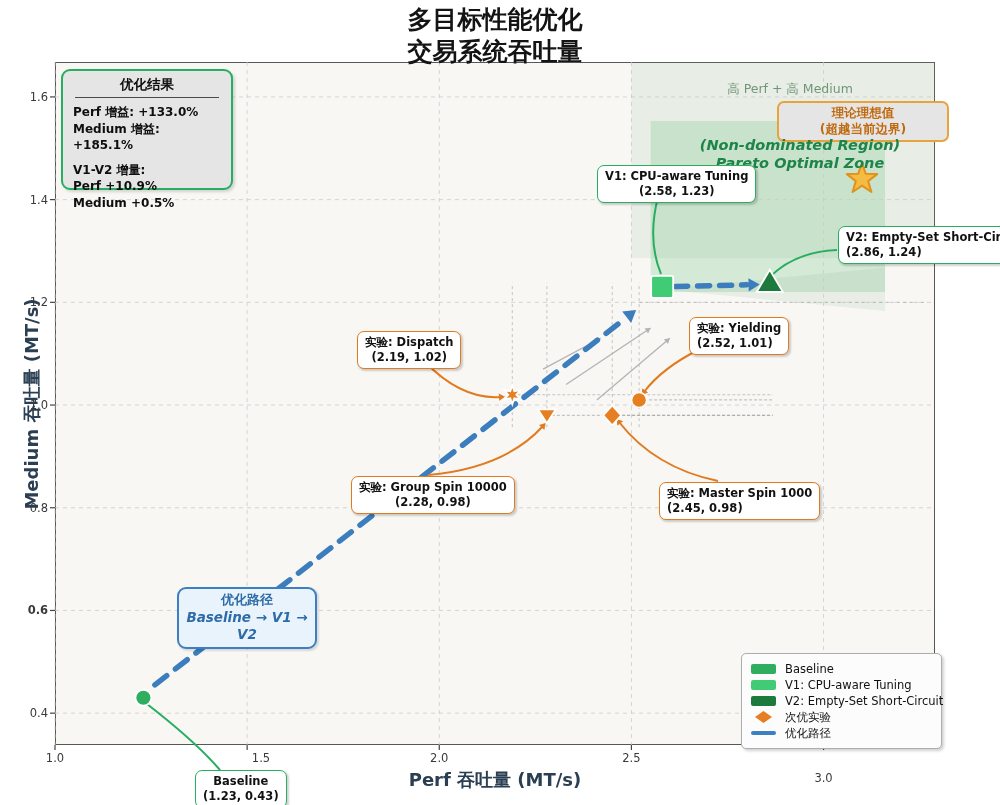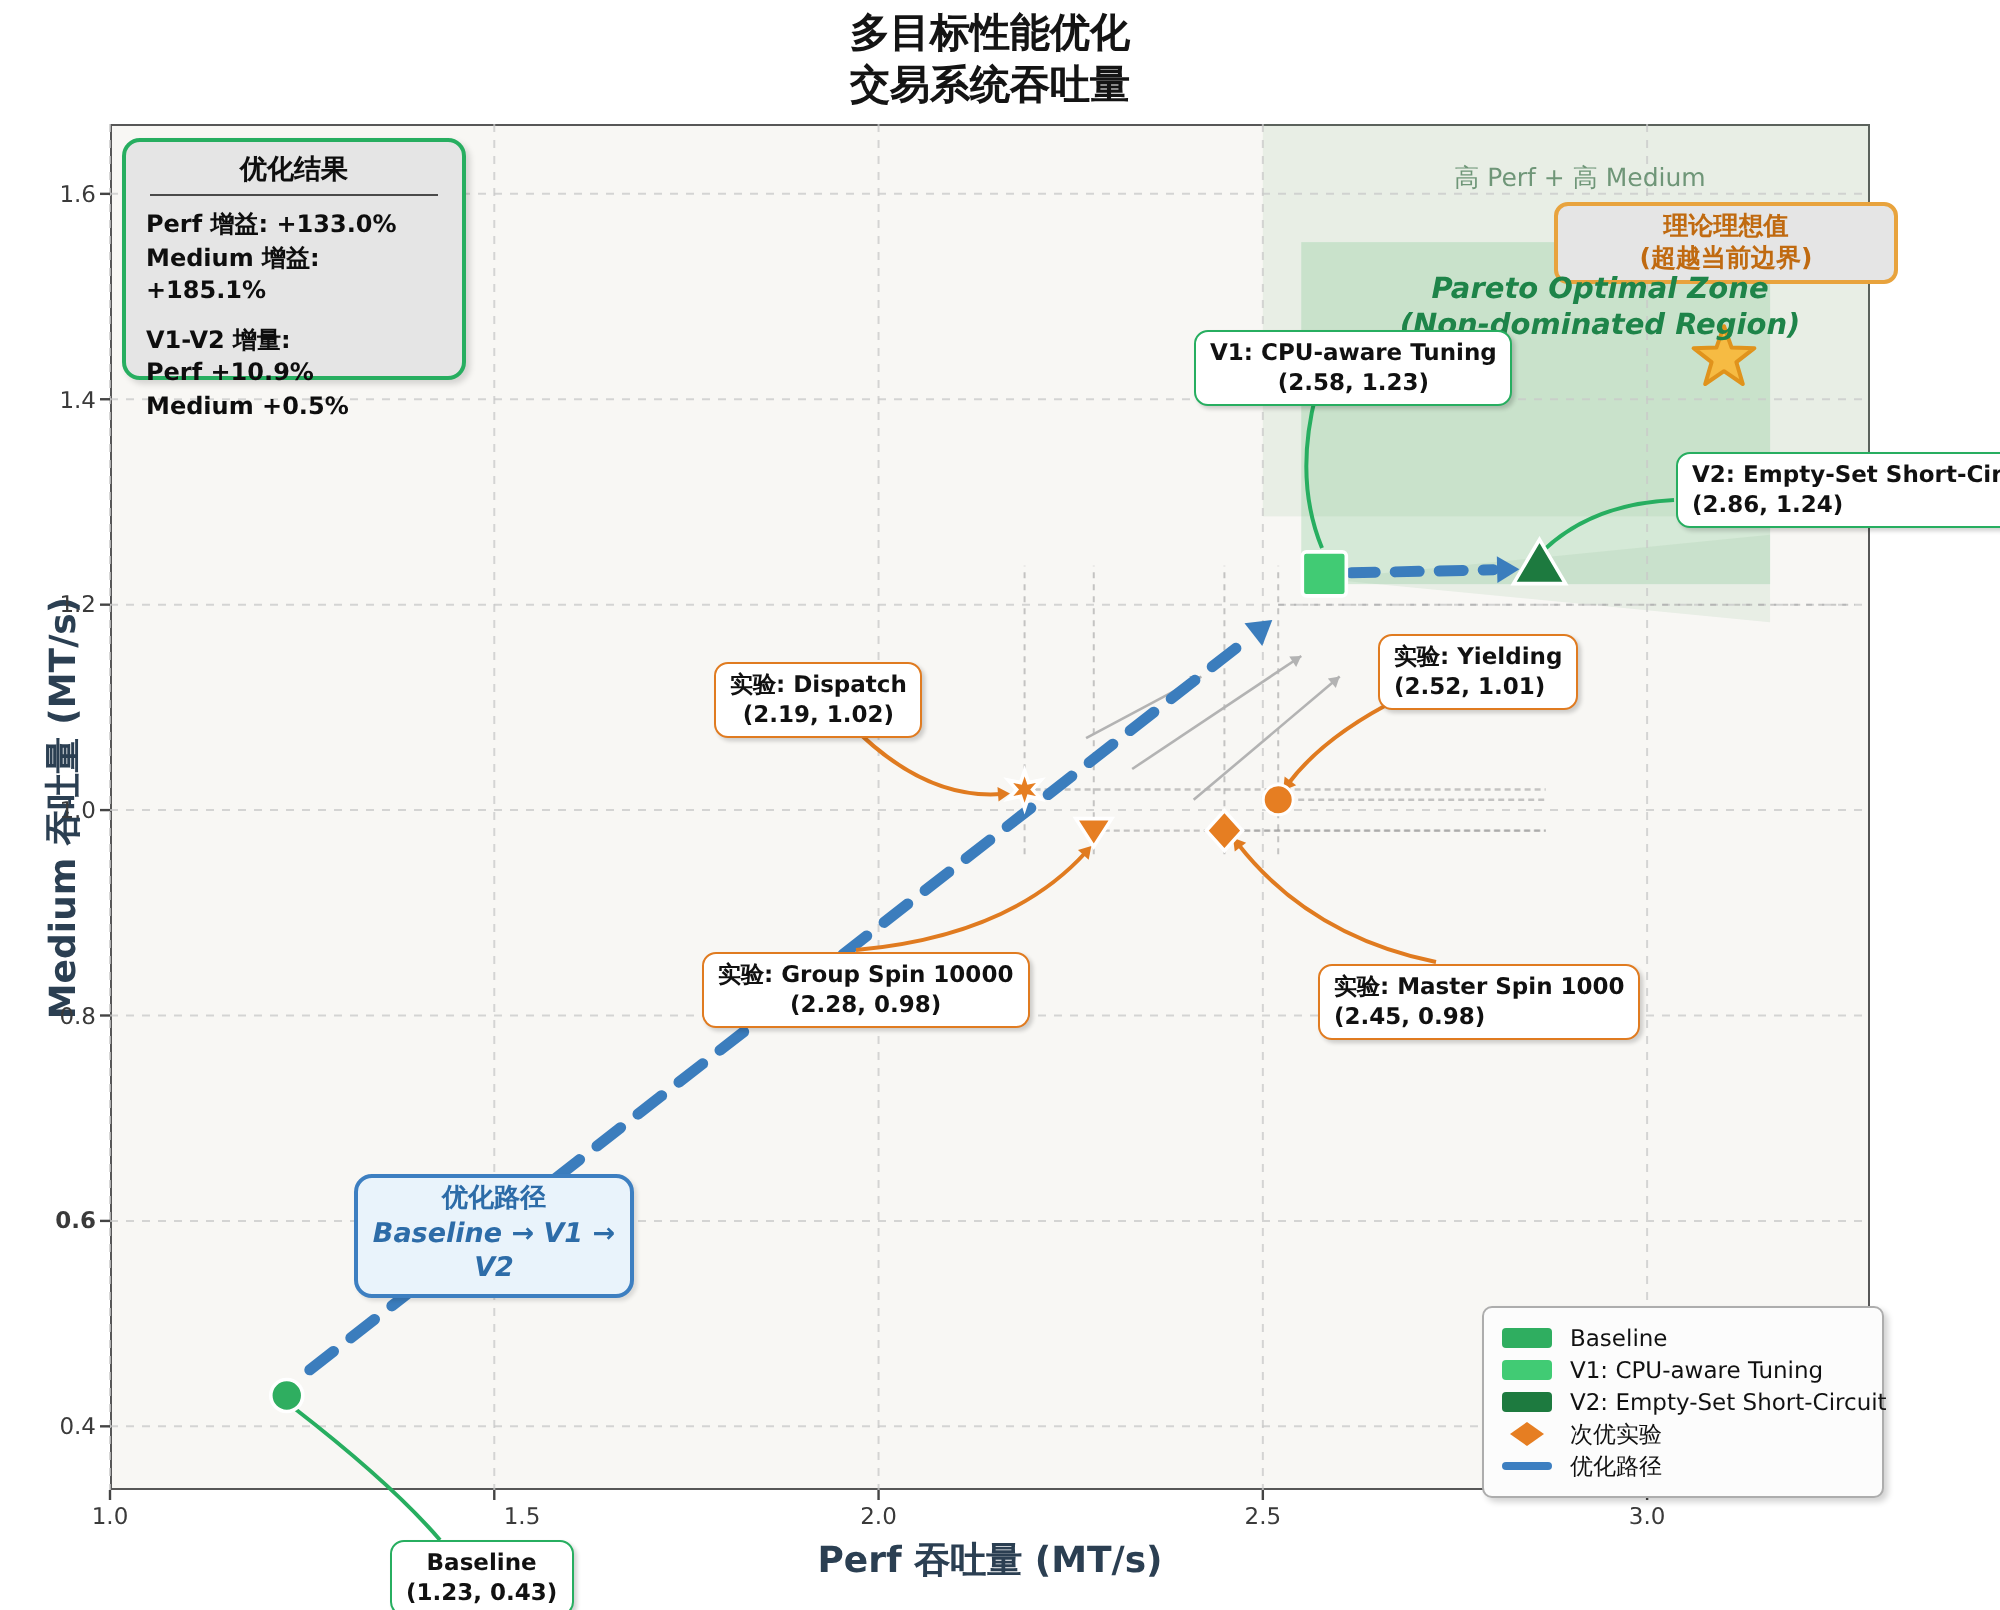--- a/index.html
+++ b/index.html
@@ -2,21 +2,21 @@
 <html><head>
 <meta charset="utf-8">
 <style>
   html,body{margin:0;padding:0;background:#fff;}
   .fig{position:relative;width:1000px;height:805px;background:#ffffff;overflow:hidden;
        font-family:"DejaVu Sans","Liberation Sans",sans-serif;}
   .plot{position:absolute;left:55px;top:62px;width:880px;height:683px;
         background:#f8f7f4;border:1.4px solid #575757;box-sizing:border-box;}
   svg.overlay{position:absolute;left:0;top:0;pointer-events:none;}
   .title{position:absolute;left:55px;top:4px;width:880px;text-align:center;
-         font-weight:bold;font-size:20px;color:#141414;line-height:1.28;}
+         font-weight:bold;font-size:25px;color:#141414;line-height:1.28;}
   .axlabel{position:absolute;font-weight:bold;font-size:18px;color:#2b3f52;}
   .xlabel{left:55px;top:768px;width:880px;text-align:center;}
   .ylabel{left:-310px;top:392px;width:683px;text-align:center;
           transform:rotate(-90deg);transform-origin:center;}
   .xtick{position:absolute;top:751px;transform:translateX(-50%);
          font-size:11.5px;color:#3a3a3a;}
   .ytick{position:absolute;width:34px;text-align:right;left:14px;
          font-size:11.5px;color:#3a3a3a;}
   .abox{position:absolute;background:#ffffff;border:1.8px solid #27ae60;border-radius:7px;
         padding:3px 7px;font-weight:bold;font-size:11.5px;line-height:1.3;color:#111;
@@ -131,21 +131,21 @@
     <div>交易系统吞吐量</div>
   </div>
 
   <div class="axlabel xlabel">Perf 吞吐量 (MT/s)</div>
   <div class="axlabel ylabel">Medium 吞吐量 (MT/s)</div>
   <div id="ticks">
       <div class="xtick" style="left: 55px;">1.0</div>
       <div class="xtick" style="left: 261px;">1.5</div>
       <div class="xtick" style="left: 439.279px;">2.0</div>
       <div class="xtick" style="left: 631.419px;">2.5</div>
-      <div class="xtick" style="left: 823.559px;">3.0</div>
+      <div class="xtick" style="left: 823.559px; margin-top: 20px;">3.0</div>
       <div class="ytick" style="top: 706.161px;">0.4</div>
       <div class="ytick" style="top: 603.454px; font-weight: bold;">0.6</div>
       <div class="ytick" style="top: 500.747px;">0.8</div>
       <div class="ytick" style="top: 398.041px;">1.0</div>
       <div class="ytick" style="top: 295.334px;">1.2</div>
       <div class="ytick" style="top: 192.627px;">1.4</div>
       <div class="ytick" style="top: 89.9203px;">1.6</div>
     </div>
 
   <div class="statsbox">
@@ -160,22 +160,22 @@
   </div>
 
   <div class="zonelabel">高 Perf + 高 Medium</div>
 
   <div class="idealbox">
     <div>理论理想值</div>
     <div>(超越当前边界)</div>
   </div>
 
   <div class="paretolabel">
+    <div>(Non-dominated Region)</div>
     <div>Pareto Optimal Zone</div>
-    <div>(Non-dominated Region)</div>
   </div>
 
   <div class="abox" style="left:597px;top:165px;">
     <div>V1: CPU-aware Tuning</div>
     <div>(2.58, 1.23)</div>
   </div>
 
   <div class="abox left" style="left:838px;top:226px;width:175px;">
     <div>V2: Empty-Set Short-Circuit</div>
     <div>(2.86, 1.24)</div>

